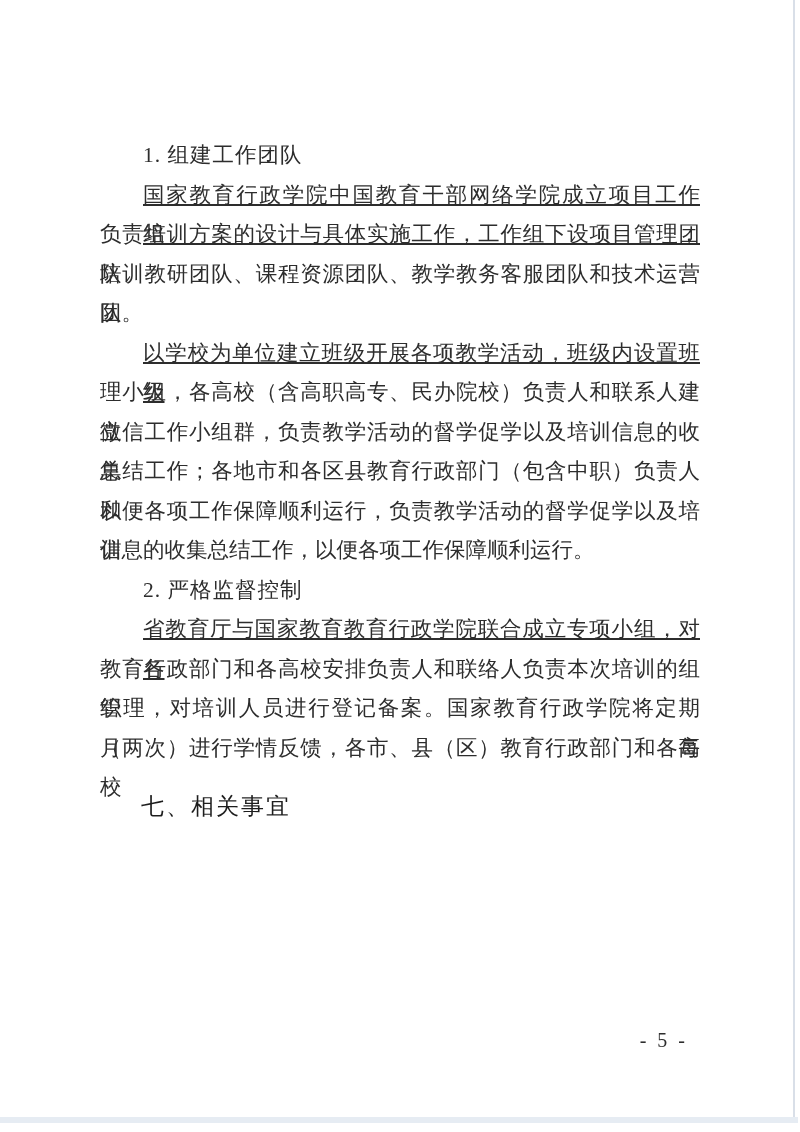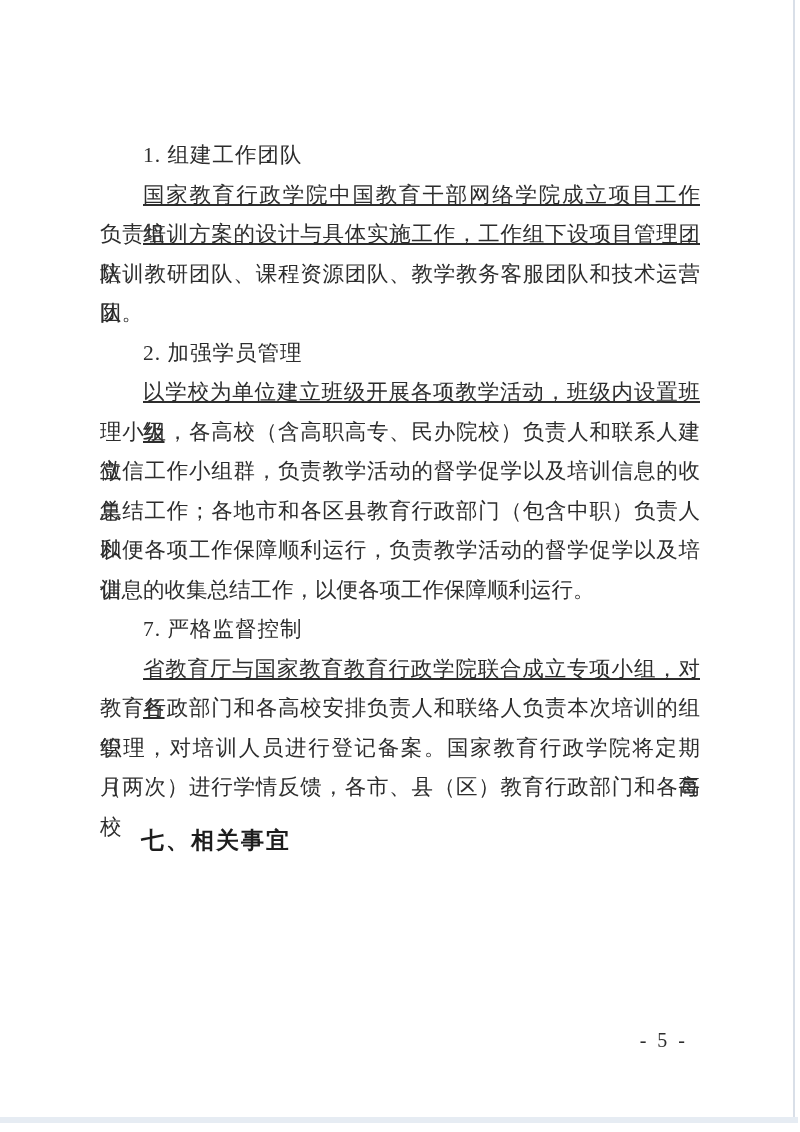--- a/index.html
+++ b/index.html
@@ -40,26 +40,26 @@
     text-decoration: underline;
   }
   
   .h2 {
     padding-left: 43px;
     letter-spacing: 1px;
   }
   
   .h1 {
     font-family: "Liberation Sans", "DejaVu Sans", sans-serif;
-    font-weight: bold;
+    font-weight: normal;
     font-size: 23px;
     color: #1d1d1d;
     padding-left: 41px;
     letter-spacing: 2px;
-    margin-top: 13px;
+    margin-top: 19px;
   }
   .page-number {
     position: absolute;
     top: 1029px;
     right: 112px;
     font-size: 20px;
     letter-spacing: 3px;
     color: #2d2d2d;
     font-family: "Liberation Serif", "DejaVu Serif", serif;
   }
@@ -84,28 +84,27 @@
 </head>
 <body>
 
 <div class="page">
   <div class="content">
     <div class="line h2">1. 组建工作团队</div>
     <div class="line ind jf">国家教育行政学院中国教育干部网络学院成立项目工作组，</div>
     <div class="line jf">负责培训方案的设计与具体实施工作，工作组下设项目管理团队、</div>
     <div class="line jf">培训教研团队、课程资源团队、教学教务客服团队和技术运营团</div>
     <div class="line">队。</div>
-    <div class="line h2">2. 加强学员管理</div>
     <div class="line ind jf">以学校为单位建立班级开展各项教学活动，班级内设置班级</div>
     <div class="line jf">理小组，各高校（含高职高专、民办院校）负责人和联系人建立</div>
     <div class="line jf">微信工作小组群，负责教学活动的督学促学以及培训信息的收集</div>
     <div class="line jf">总结工作；各地市和各区县教育行政部门（包含中职）负责人和</div>
     <div class="line jf">以便各项工作保障顺利运行，负责教学活动的督学促学以及培训</div>
     <div class="line">信息的收集总结工作，以便各项工作保障顺利运行。</div>
-    <div class="line h2">7. 严格监督控制</div>
+    <div class="line h2">2. 严格监督控制</div>
     <div class="line ind jf">省教育厅与国家教育教育行政学院联合成立专项小组，对各</div>
     <div class="line jf">教育行政部门和各高校安排负责人和联络人负责本次培训的组织</div>
     <div class="line jf">管理，对培训人员进行登记备案。国家教育行政学院将定期（每</div>
     <div class="line jf">月两次）进行学情反馈，各市、县（区）教育行政部门和各高校</div>
     <div class="line h1">七、相关事宜</div>
   </div>
 
   <div class="page-number">- 5 -</div>
 
   <div class="edge-right"></div>

